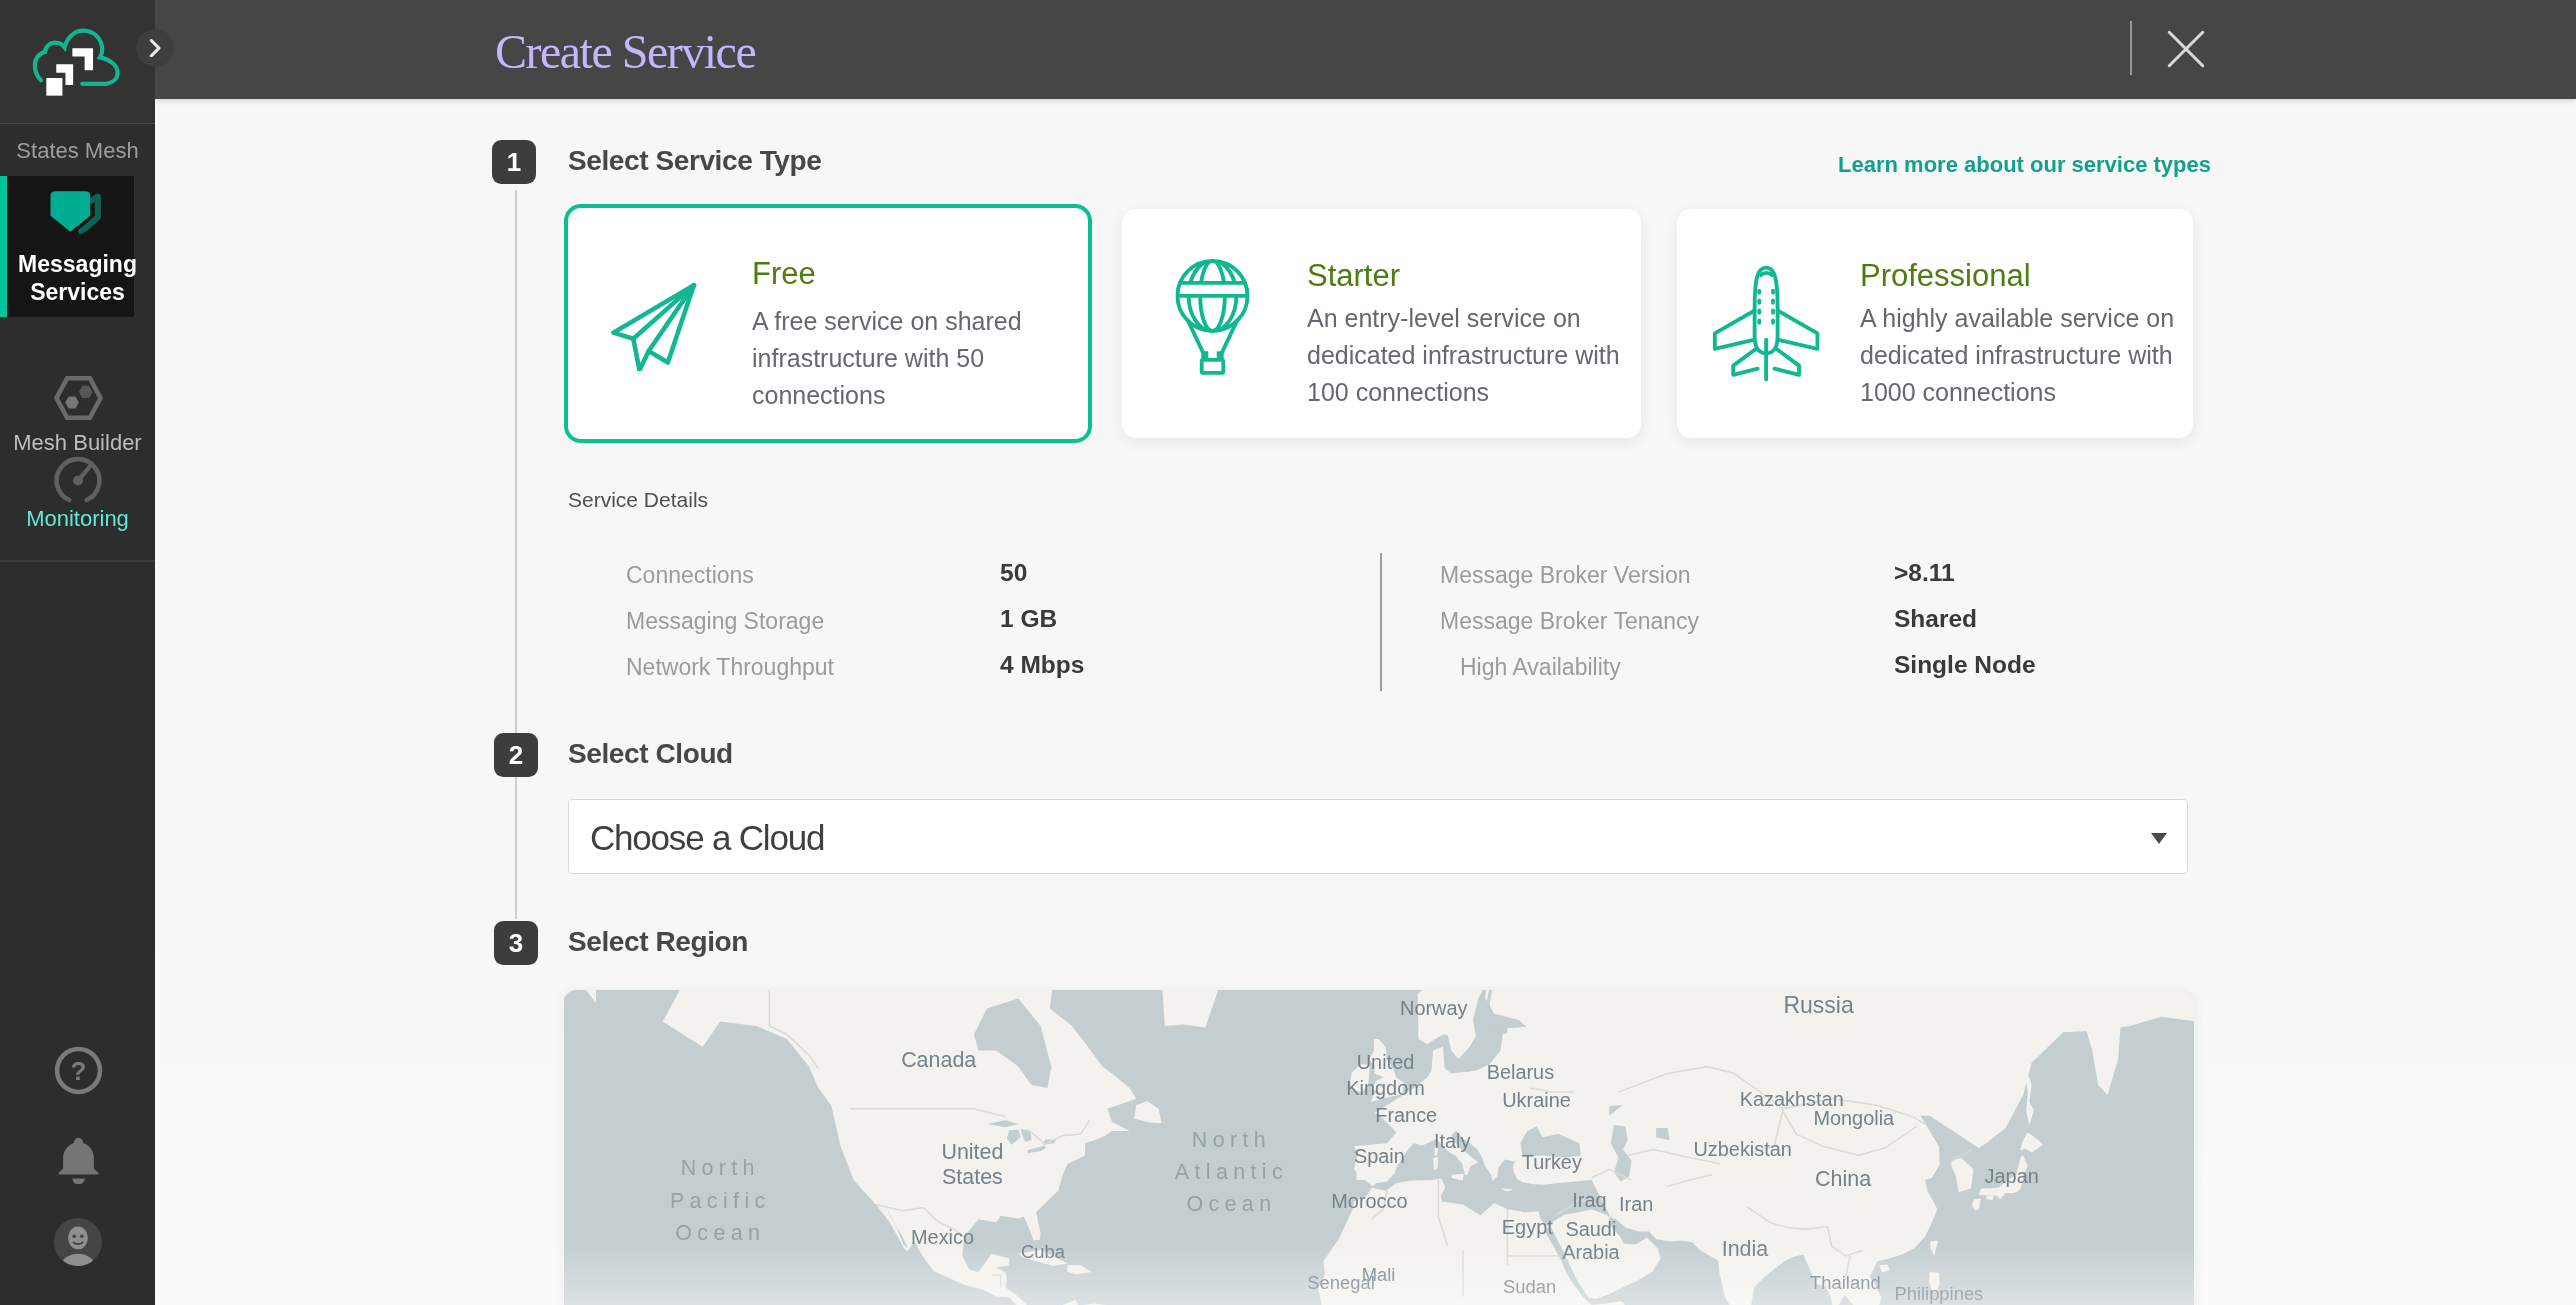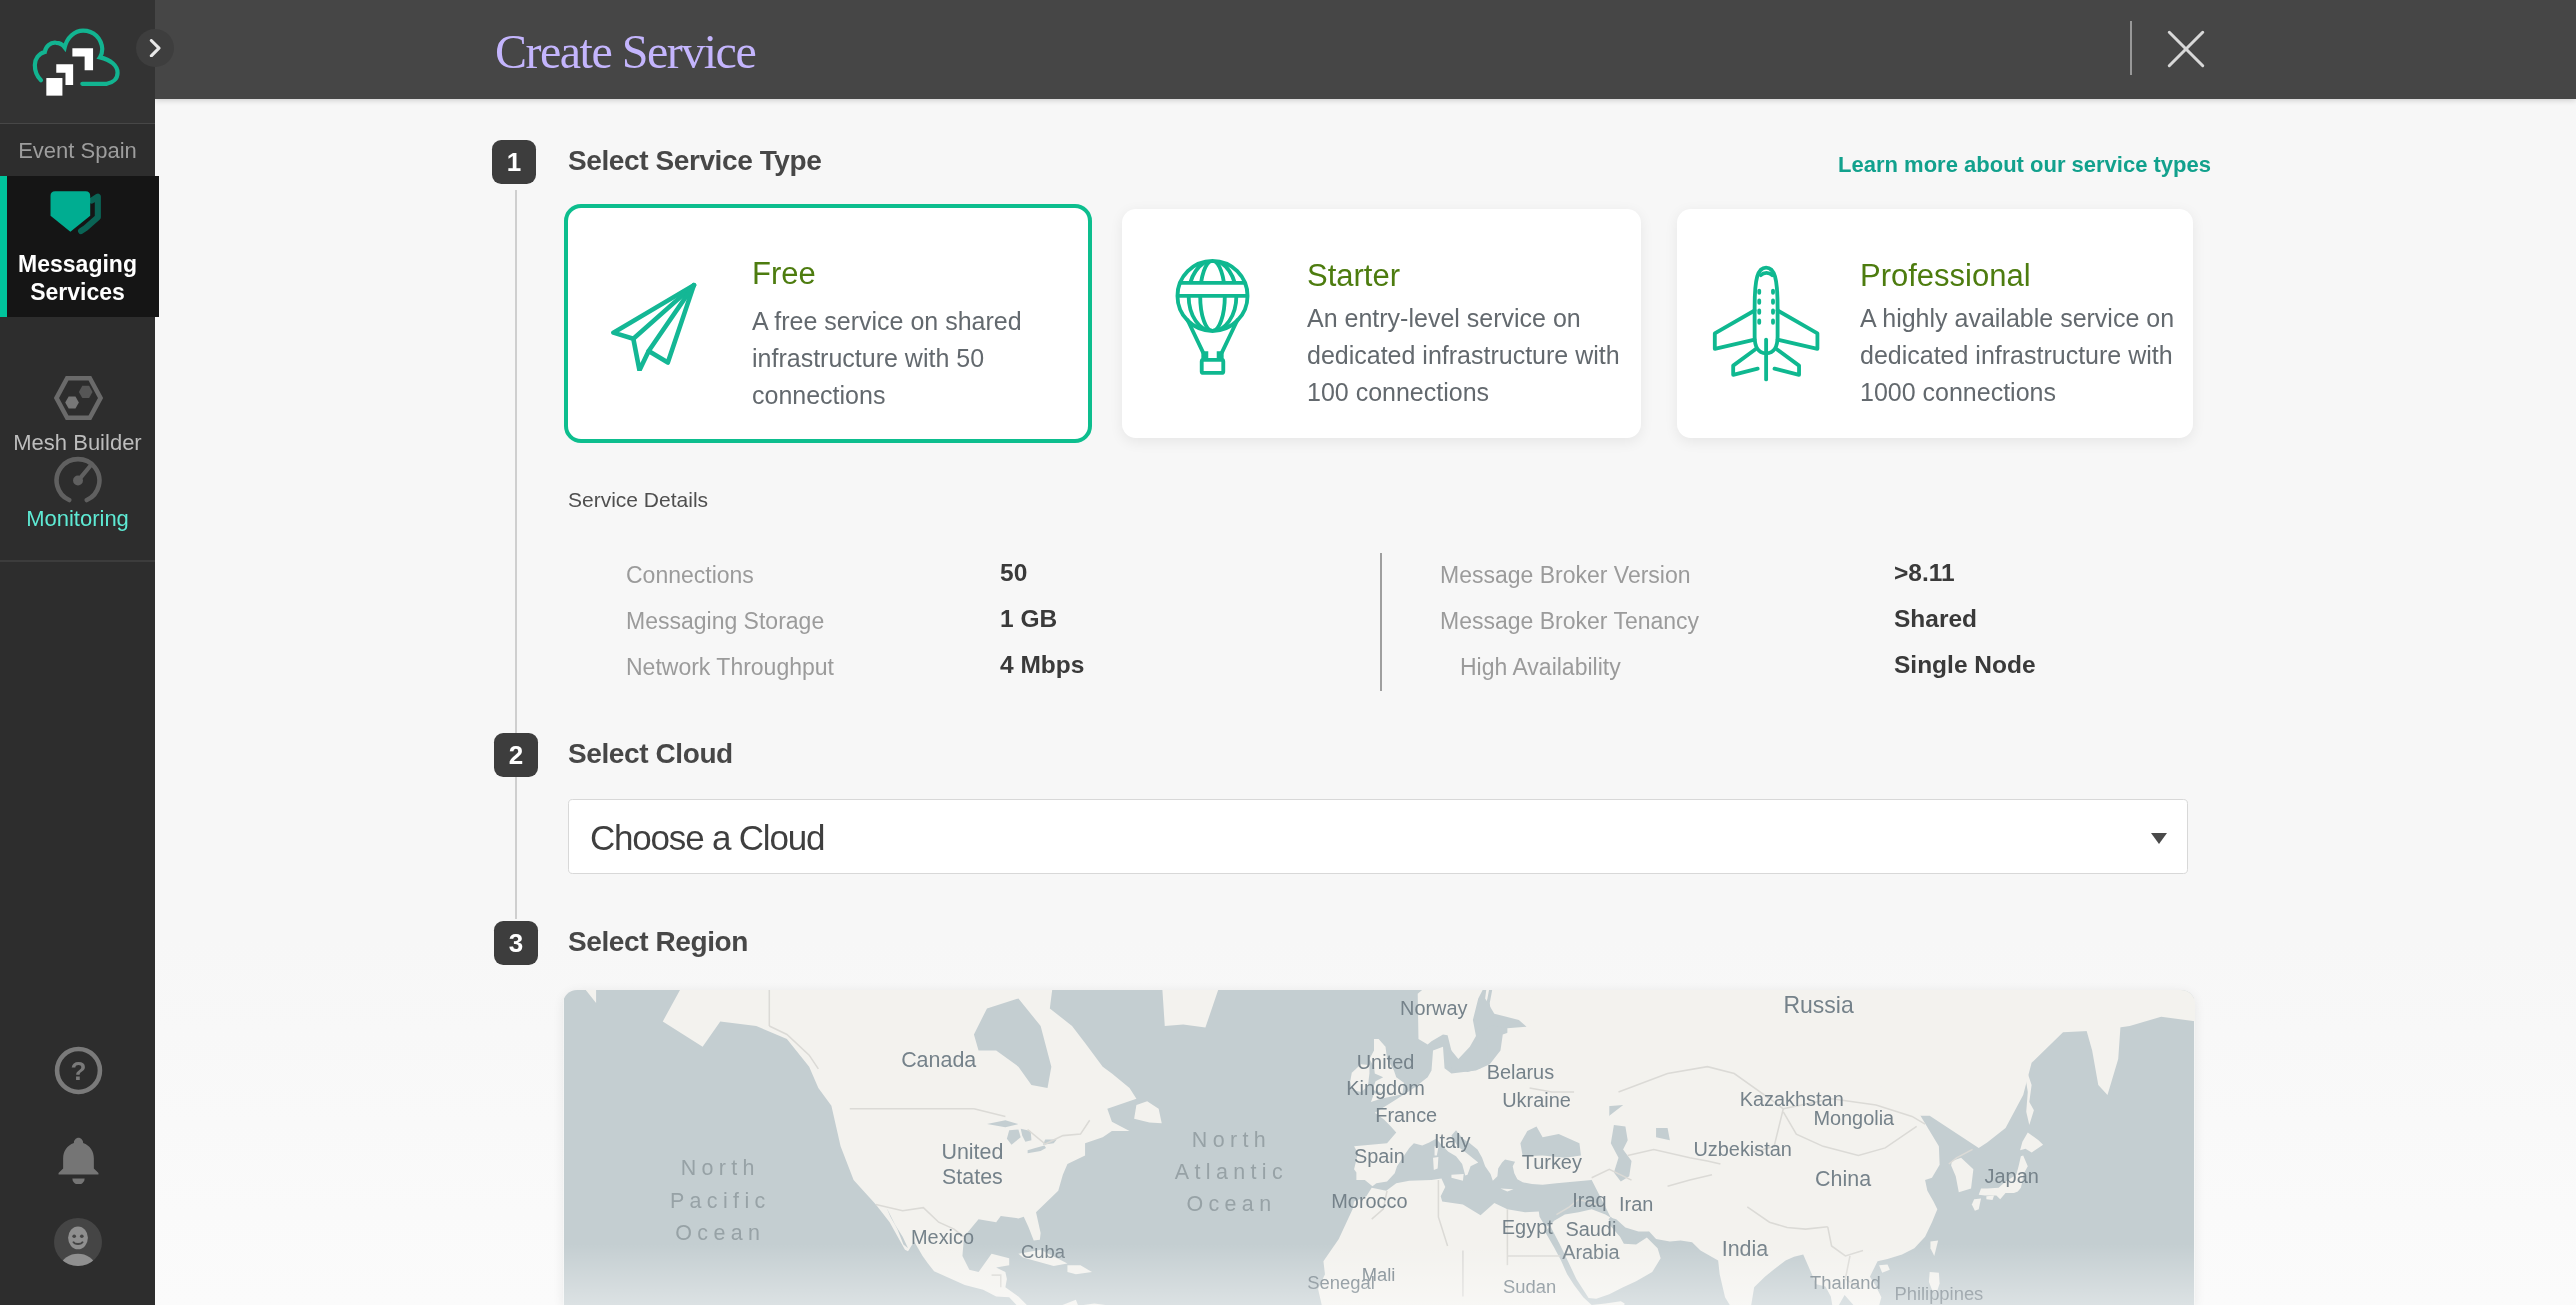--- a/index.html
+++ b/index.html
@@ -5,21 +5,21 @@
 * { margin:0; padding:0; box-sizing:border-box; }
 html,body { width:2576px; height:1306px; }
 body { font-family:"Liberation Sans", sans-serif; background:#f7f7f7; overflow:hidden; }
 #app { position:relative; width:2576px; height:1306px; background:linear-gradient(180deg,#f7f7f7 0%,#f7f7f7 72%,#fbfbfb 100%); overflow:hidden; }
 .abs { position:absolute; }
 
 
 #sidebar { position:absolute; left:0; top:0; width:155px; height:1306px; background:#2d2d2d; z-index:6; }
 #logoArea { position:absolute; left:0; top:0; width:155px; height:124px; background:#333333; border-bottom:1.5px solid #474747; }
 #eventMesh { position:absolute; left:0; top:125px; width:155px; height:51px; color:#9d9d9d; font-size:22px; text-align:center; line-height:51px; }
-#msItem { position:absolute; left:0; top:176px; width:159px; height:141px; background:#151515; }
+#msItem { position:absolute; left:0; top:176px; width:134px; height:141px; background:#151515; }
 #msItem .bar { position:absolute; left:0; top:0; width:7px; height:141px; background:#00c49c; }
 #msItem .txt { position:absolute; left:0; top:74px; width:155px; text-align:center; color:#fff; font-size:23px; font-weight:700; line-height:28px; }
 .navItem { position:absolute; left:0; width:155px; text-align:center; }
 #mbItem { top:318px; height:122px;margin-top:40px; }
 #moItem { top:440px; height:120px; }
 .navItem .lbl { position:absolute; width:155px; text-align:center; font-size:22px; }
 #mbItem .lbl { top:390px; color:#bdbdbd; top:72px; }
 #moItem .lbl { top:66px; color:#5eead4; }
 #sideDiv { position:absolute; left:0; top:560px; width:155px; height:1.5px; background:#3c3c3c; }
 .bicon { position:absolute; left:0; width:155px; text-align:center; }
@@ -72,21 +72,21 @@
     <div id="logoArea">
       <svg class="abs" style="left:31px;top:28px" width="95" height="74" viewBox="0 0 124 96">
         <path d="M13,68 C7,62 5,55 5,48 C5,40 10,33 18,31 C19,24 25,18 33,19 C37,19 41,21 44,25 C47,12 57,3 68,3 C82,3 92,13 93,27 C93,31 92,35 90,38 C104,41 113,49 113,58 C113,66 107,71 99,72.5 L67,72.5" fill="none" stroke="#12b491" stroke-width="5.5" stroke-linecap="round"></path>
         <g fill="#ffffff">
           <path d="M54,26 H81 V55 H70 V37 H54 Z"></path>
           <path d="M33,47 H55 V74 H45 V58 H33 Z"></path>
           <rect x="20" y="65" width="21" height="23"></rect>
         </g>
       </svg>
     </div>
-    <div id="eventMesh">Event Spain</div>
+    <div id="eventMesh">States Mesh</div>
     <div id="msItem">
       <div class="bar"></div>
       <svg class="abs" style="left:49px;top:15.3px" width="58" height="51" viewBox="0 0 76 66">
         <path d="M56,12 L64,7 L64,34 L48,48 L42,52" fill="none" stroke="#0a6455" stroke-width="8" stroke-linejoin="round" stroke-linecap="round"></path>
         <path d="M2,6 Q2,0 8,0 L48,0 Q54,0 54,6 L54,32 L28,53 L2,32 Z" fill="#00ad91"></path>
       </svg>
       <div class="txt">Messaging<br>Services</div>
     </div>
     <div class="navItem" id="mbItem">
       <svg class="abs" style="left:54px;top:18.4px" width="49" height="44" viewBox="0 0 64 58">

